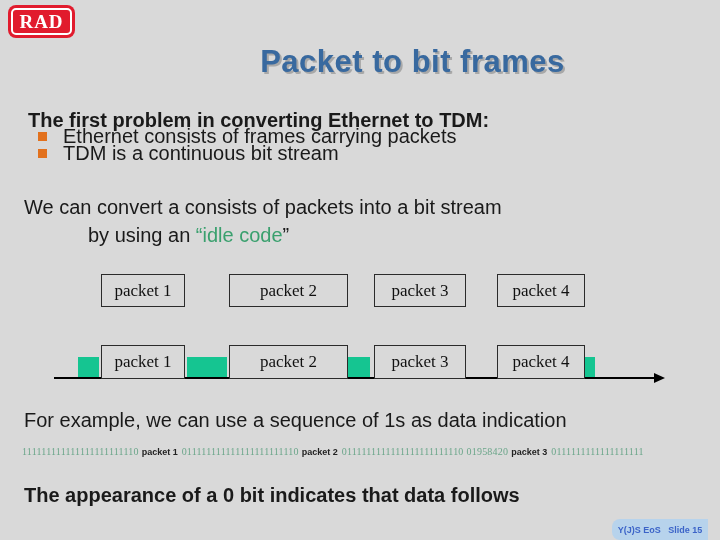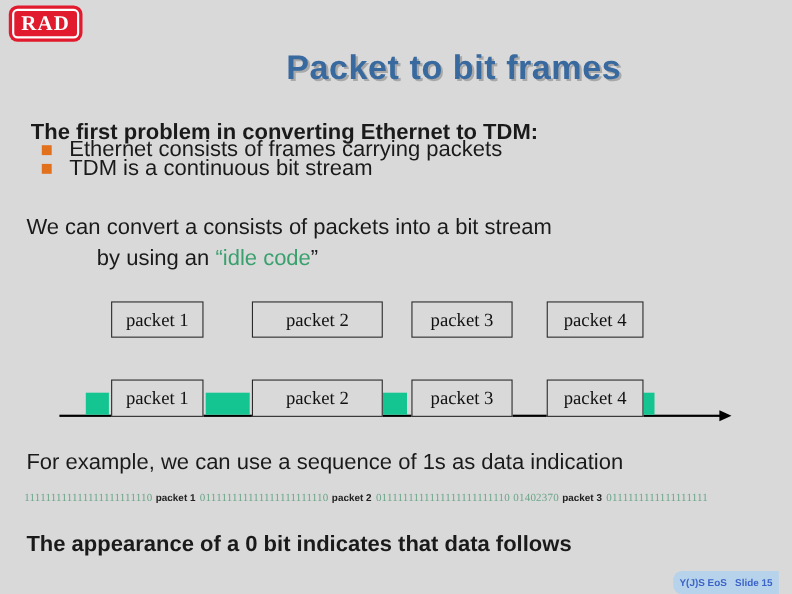--- a/index.html
+++ b/index.html
@@ -106,19 +106,19 @@
 <div class="abs idle g2"></div>
 <div class="abs idle g3"></div>
 <div class="abs idle g4"></div>
 <div class="abs pbox row2 p1">packet 1</div>
 <div class="abs pbox row2 p2">packet 2</div>
 <div class="abs pbox row2 p3">packet 3</div>
 <div class="abs pbox row2 p4">packet 4</div>
 
 <div class="abs bodytext example">For example, we can use a sequence of 1s as data indication</div>
 
-<div class="abs bits-line"><span class="bits">111111111111111111111110</span><span class="bit-label">packet 1</span><span class="bits">011111111111111111111110</span><span class="bit-label">packet 2</span><span class="bits">0111111111111111111111110</span><span class="bits">01402370</span><span class="bit-label">packet 3</span><span class="bits">0111111111111111111</span></div>
+<div class="abs bits-line"><span class="bits">111111111111111111111110</span><span class="bit-label">packet 1</span><span class="bits">011111111111111111111110</span><span class="bit-label">packet 2</span><span class="bits">0111111111111111111111110</span><span class="bits">01958420</span><span class="bit-label">packet 3</span><span class="bits">0111111111111111111</span></div>
 
 <div class="abs bodytext closing">The appearance of a 0 bit indicates that data follows</div>
 
 <div class="abs footer">
   <span>Y(J)S EoS   Slide 15</span>
 </div>
 
 </body></html>

